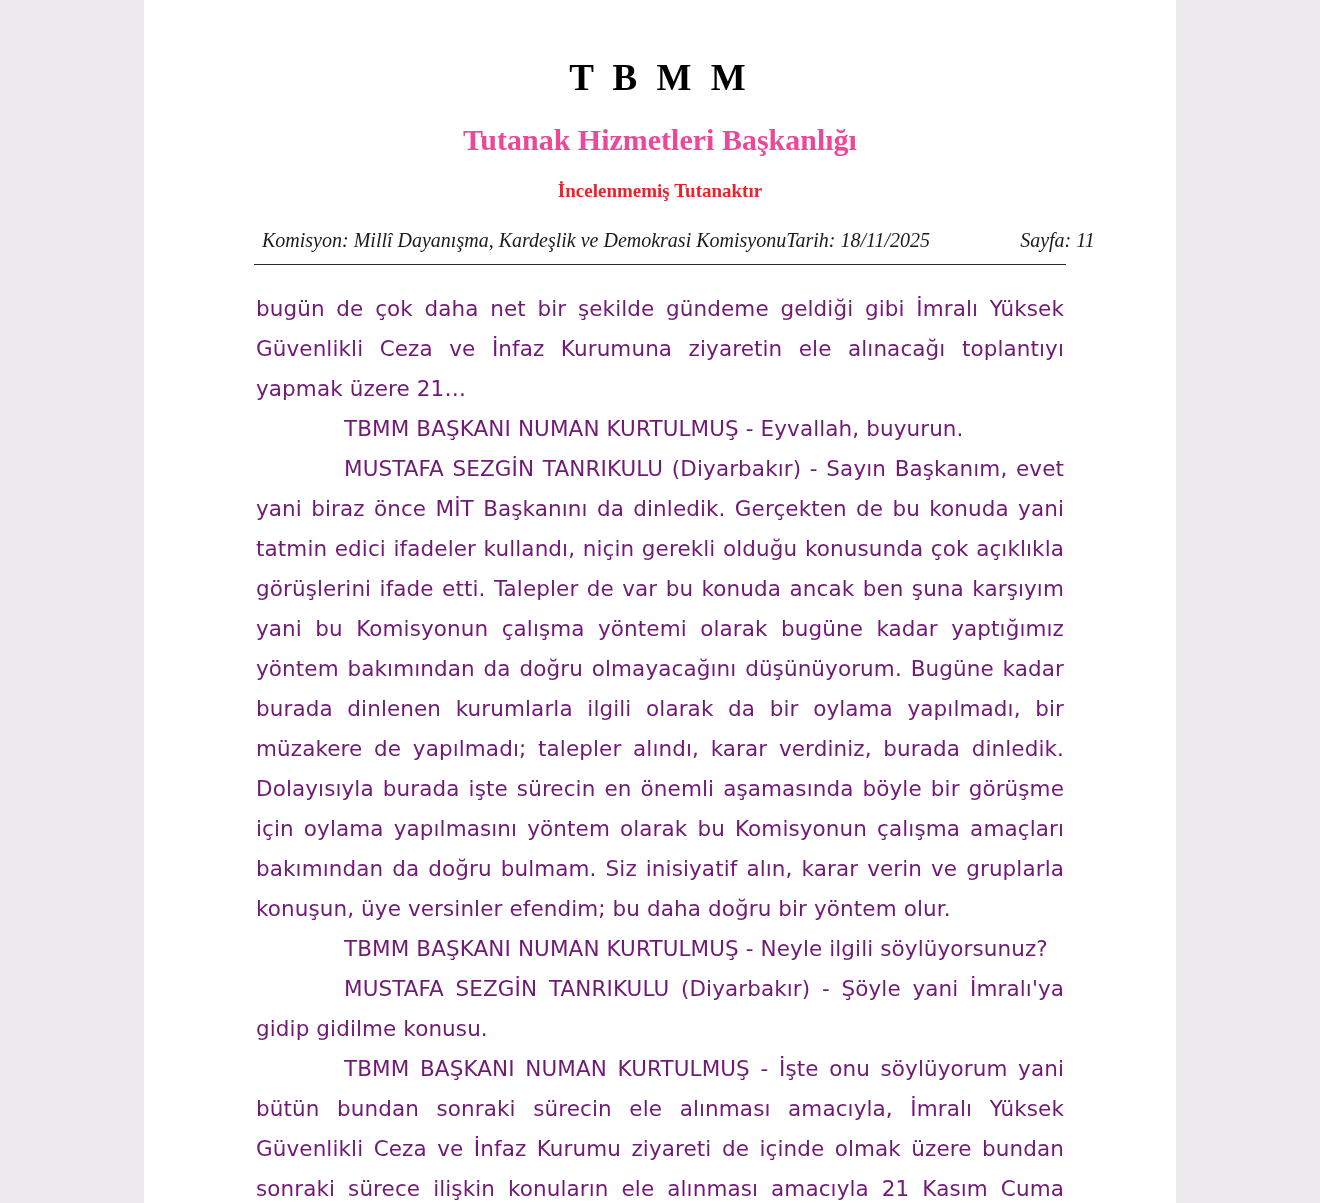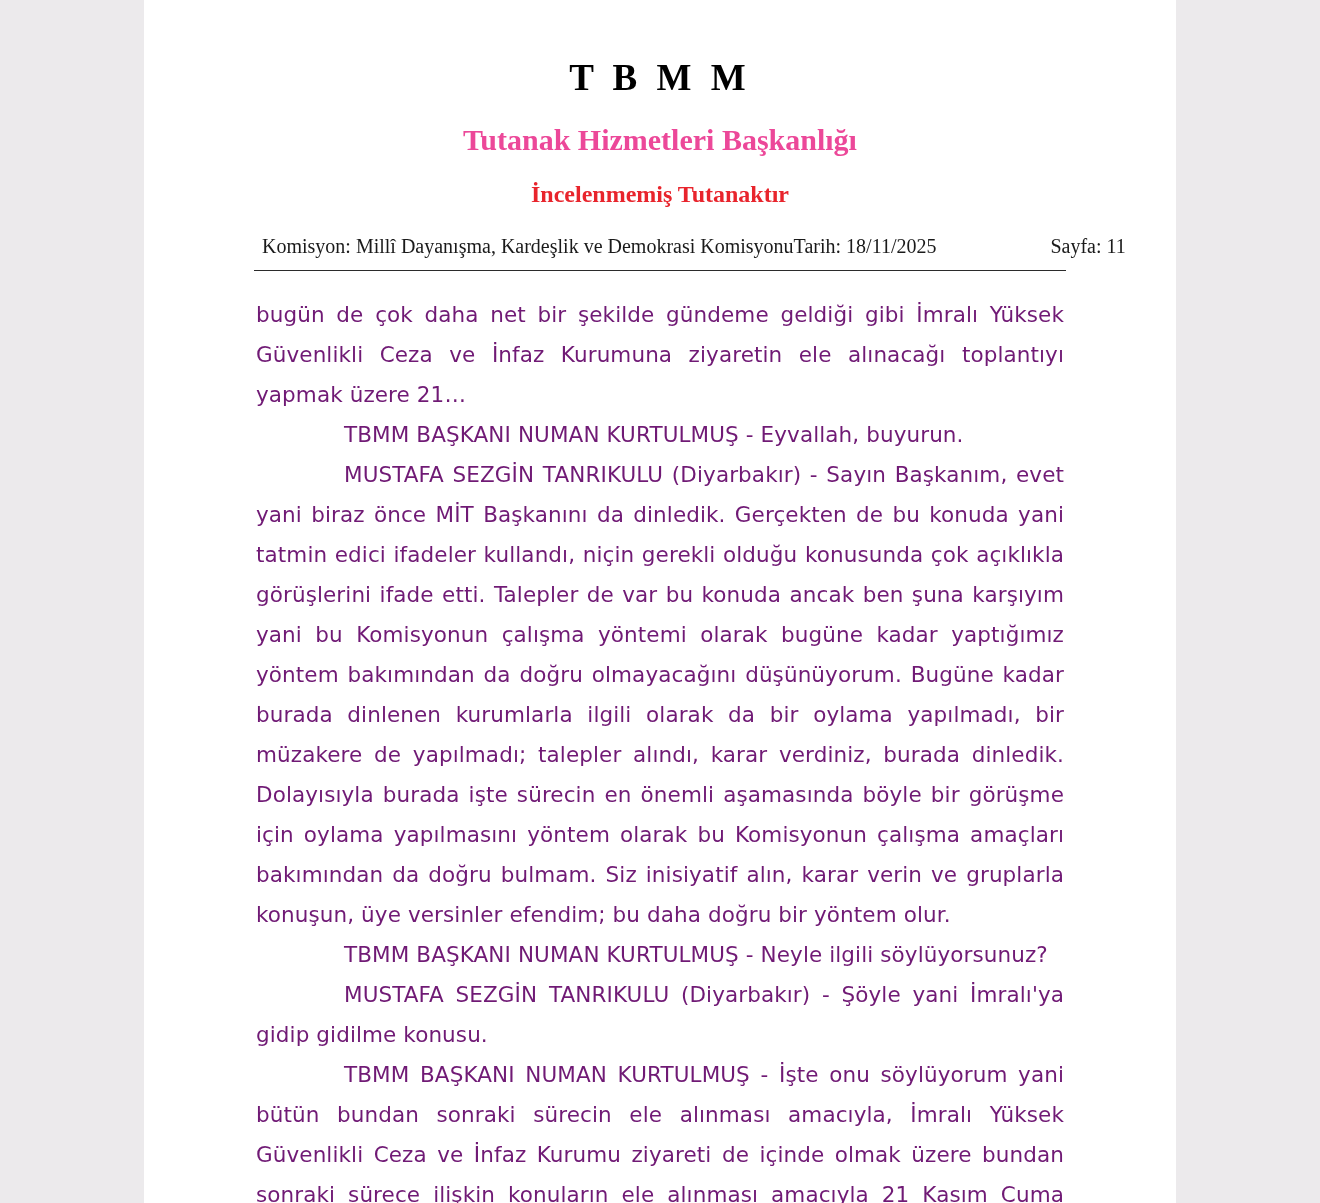--- a/index.html
+++ b/index.html
@@ -52,38 +52,39 @@
     font-weight: bold;
     font-size: 30px;
     color: #ec4899;
     margin: 22px 0 0 0;
     line-height: 1.2;
   }
   .doc-notice {
     text-align: center;
     font-family: "Liberation Serif", serif;
     font-weight: bold;
-    font-size: 24px;
+    font-size: 19px;
     color: #e8242c;
     margin: 22px 0 0 0;
     line-height: 1.2;
   }
 
   .meta-row {
     display: flex;
     align-items: flex-end;
     justify-content: space-between;
     font-family: "Liberation Serif", serif;
     font-size: 20px;
     color: #1a1a1a;
     margin: 26px 0 0 0;
     padding: 0 36px 0 56px;
+    font-style: italic;
   }
   .meta-commission { flex: 0 0 auto; }
-  .meta-date { flex: 0 0 auto; margin-left: auto; margin-right: 114px; }
+  .meta-date { flex: 0 0 auto; margin-left: auto; margin-right: 90px; }
   .meta-page { flex: 0 0 auto; }
 
   .hr {
     border: none;
     border-top: 1.5px solid #2b2b2b;
     margin: 12px 48px 0 48px;
   }
 
   .body-text {
     margin: 24px 50px 0 50px;

